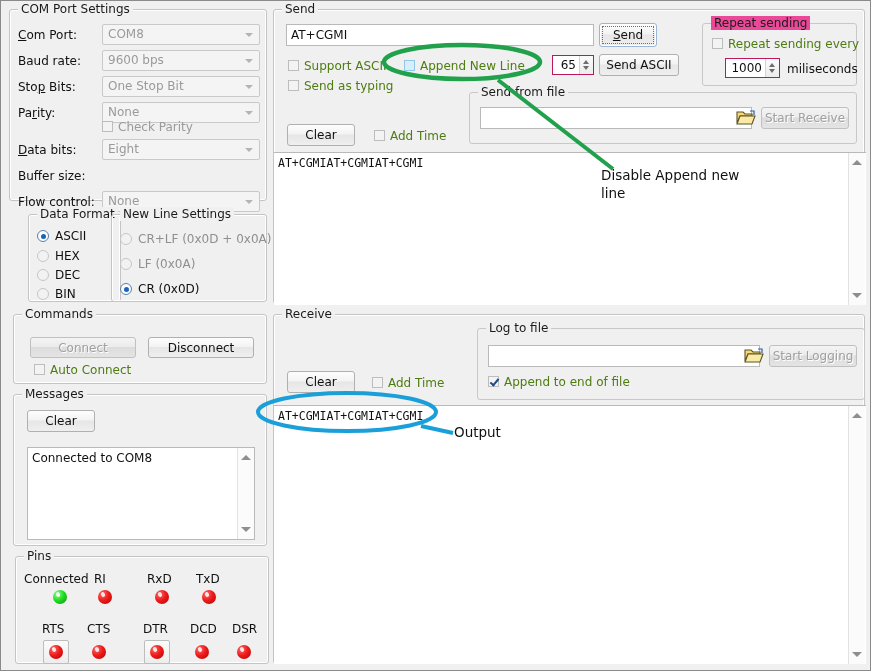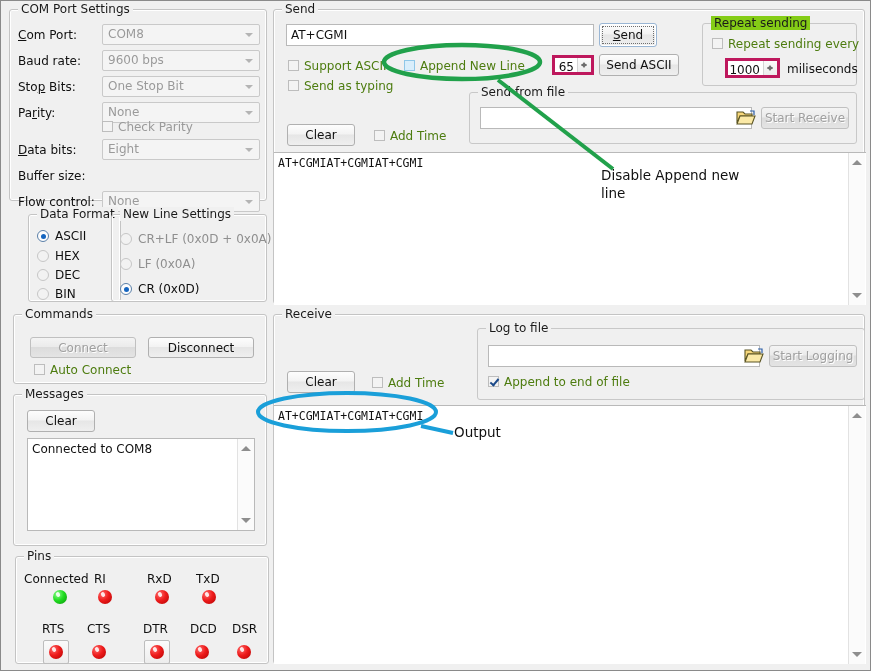--- a/index.html
+++ b/index.html
@@ -158,21 +158,21 @@
     position: absolute; left: 2.5px; top: 2.5px;
     width: 5px; height: 5px; border-radius: 50%;
     background: #1565c0;
   }
   .rb.dis { color: #8f8f8f; }
 
   
   .spin {
     position: absolute;
     box-sizing: border-box;
-    border: 3px solid #be185d;
+    border: 1px solid #be185d;
     background: #ffffff;
     height: 20px;
   }
   .spin .val {
     position: absolute; left: 0; right: 14px; top: 0; bottom: 0;
     text-align: right; padding-right: 3px;
     font-size: 12px; line-height: 18px; color: #101010;
   }
   .spin .btns {
     position: absolute; right: 0; top: 0; bottom: 0; width: 13px;
@@ -366,21 +366,21 @@
     <div class="cb" style="left:20px; top:48px;">
       <span class="box"></span><span>Auto Connect</span>
     </div>
   </div>
 
   <div class="group dbl" style="left:12px; top:393px; width:254px; height:152px;">
     <span class="gtitle">Messages</span>
     <div class="btn" style="left:13px; top:15px; width:68px; height:22px;">
       <span>Clear</span>
     </div>
-    <div class="tarea" style="left:13px; top:43px; width:228px; height:93px;">
+    <div class="tarea" style="left:13px; top:52px; width:228px; height:93px;">
       <div class="content sans">Connected to COM8</div>
       <div class="sbar">
         <span class="sup"></span>
         <span class="sdn"></span>
       </div>
     </div>
   </div>
 
   <div class="group dbl" style="left:14px; top:555px; width:254px; height:108px;">
     <span class="gtitle">Pins</span>
@@ -468,21 +468,21 @@
           <path d="M5 8 h15 l-3 8 H2 Z" fill="#fbe9a6" stroke="#5b5524" stroke-width="1.1"></path>
           <path d="M15 3 h4 v4" fill="none" stroke="#2b5ea8" stroke-width="1.2"></path>
         </svg>
       </div>
       <div class="btn disabled" style="left:291px; top:14px; width:88px; height:22px;">
         <span>Start Receive</span>
       </div>
     </div>
 
     <div class="group" style="left:428px; top:13px; width:155px; height:63px;">
-      <span class="gtitle" style="background:#84cc16;">Repeat sending</span>
+      <span class="gtitle" style="background:#ec4899;">Repeat sending</span>
       <div class="cb" style="left:9px; top:13px;">
         <span class="box"></span><span>Repeat sending every</span>
       </div>
       <div class="spin" style="left:22px; top:34px; width:55px;">
         <span class="val">1000</span>
         <span class="btns">
           <span class="up"></span>
           <span class="dn"></span>
         </span>
       </div>

